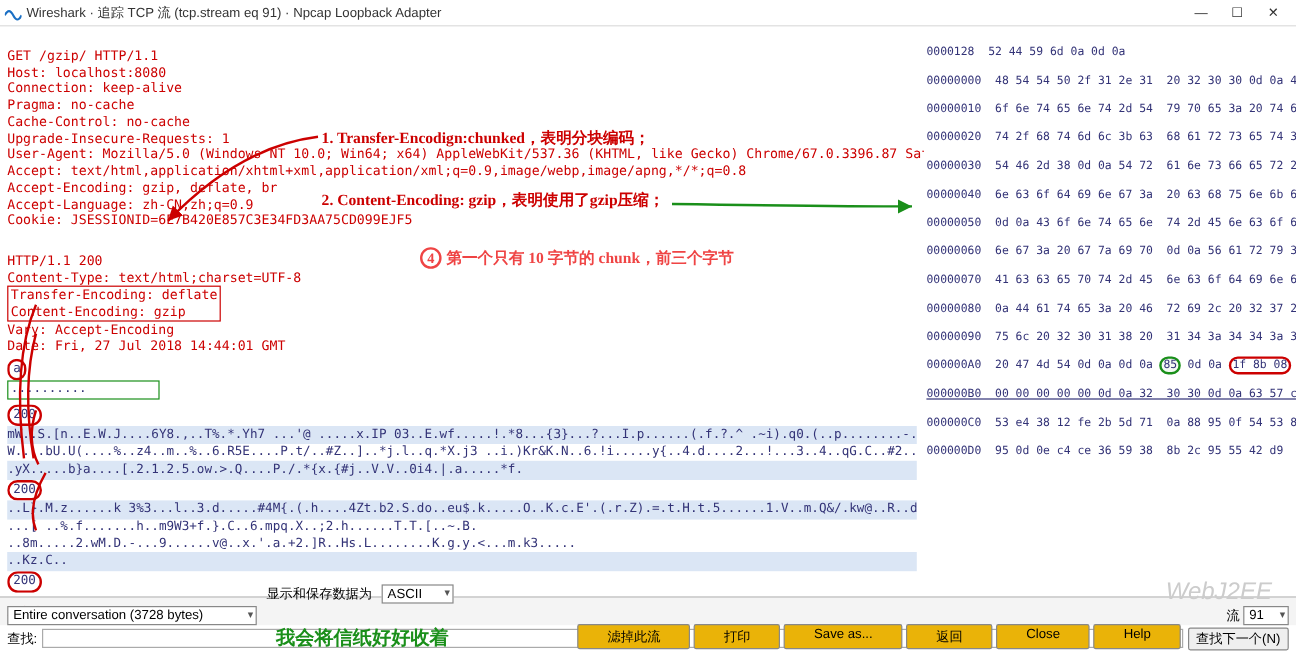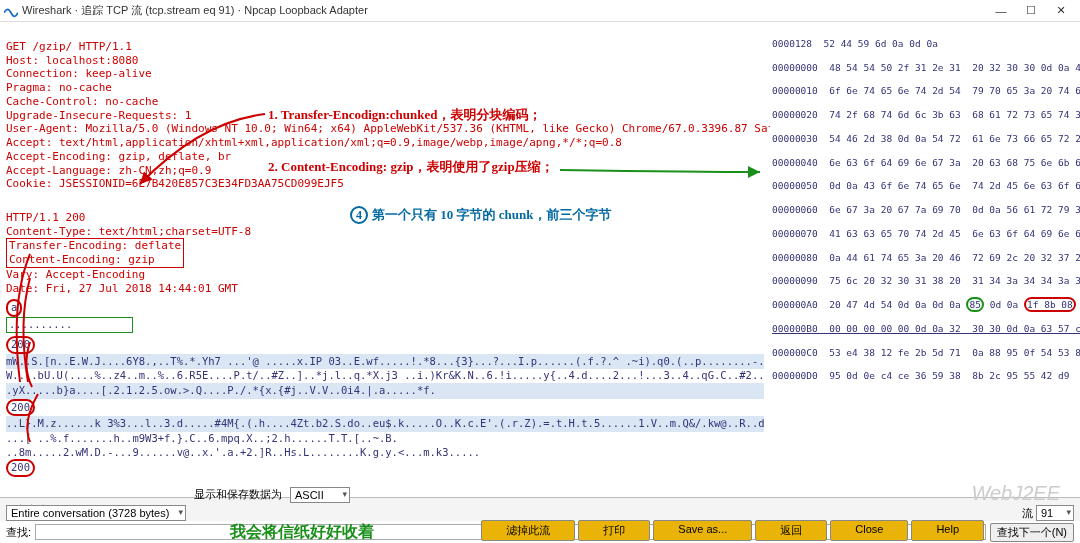--- a/index.html
+++ b/index.html
@@ -12,21 +12,21 @@
 .content { display: flex; height: calc(100% - 70px); }
 .main-panel { flex: 1; padding: 4px 6px; overflow: hidden; position: relative; }
 .http-text { font-family: Consolas, monospace; font-size: 11px; color: #c00; line-height: 1.25; white-space: pre; }
 .http-resp { margin-top: 6px; }
 .boxed { border: 1.5px solid #c00; padding: 0 2px; display: inline-block; }
 .hex-panel { width: 310px; padding: 4px 4px 4px 2px; font-family: Consolas, monospace; font-size: 9.5px; color: #337; line-height: 1.25; white-space: pre; }
 .hex-line { display: block; }
 .hex-mark1 { border: 2px solid #1a8f1a; border-radius: 8px; padding: 0 1px; background: rgba(26,143,26,0.05); }
 .hex-mark2 { border: 2px solid #c00; border-radius: 8px; padding: 0 1px; }
 .anno { position: absolute; color: #c00; font-weight: bold; font-size: 13px; font-family: "Microsoft YaHei"; }
-.anno.green { color: #0369a1; }
+.anno.green { color: #ef4444; }
 .circle-num { display: inline-block; border: 2px solid currentColor; border-radius: 50%; width: 18px; height: 18px; text-align: center; line-height: 15px; font-size: 12px; margin-right: 4px; }
 .data-section { font-family: Consolas, monospace; font-size: 10.5px; color: #337; line-height: 1.3; margin-top: 4px; }
 .data-section .chunk-marker { border: 2px solid #c00; border-radius: 9px; padding: 0 3px; color: #337; font-weight: normal; display: inline-block; }
 .data-section .blue-bg { background: #dbe6f5; display: block; padding: 1px 0; }
 .data-row { white-space: nowrap; overflow: hidden; display: block; }
 .bottom-bar { position: absolute; bottom: 22px; left: 0; right: 0; height: 24px; border-top: 1px solid #bbb; display: flex; align-items: center; padding: 2px 6px; gap: 8px; background: #f4f4f4; }
 .stats { color: #b44; font-size: 10px; font-style: italic; }
 .combo { border: 1px solid #888; background: #fff; padding: 1px 14px 1px 4px; font-size: 11px; position: relative; }
 .combo::after { content: "▾"; position: absolute; right: 2px; font-size: 9px; color: #555; }
 .label { font-size: 11px; }
@@ -84,20 +84,21 @@
       <span class="data-row"><span class="chunk-marker">a</span></span>
       <span class="data-row" style="border:1.5px solid #1a8f1a; display:inline-block; padding:0 60px 0 2px;">..........</span>
       <span class="data-row"><span class="chunk-marker">200</span></span>
       <span class="data-row blue-bg">mW..S.[n..E.W.J....6Y8.,..T%.*.Yh7 ...'@ .....x.IP 03..E.wf.....!.*8...{3}...?...I.p......(.f.?.^ .~i).q0.(..p........-..-i4.1xi.......(t.....,)^..(.F..S</span>
       <span class="data-row">W....bU.U(....%..z4..m..%..6.R5E....P.t/..#Z..]..*j.l..q.*X.j3 ..i.)Kr&amp;K.N..6.!i.....y{..4.d....2...!...3..4..qG.C..#2...Bw..K.Z.6.msH}.2A..~..,....Y7l....8~.b.sz..v..w.;9.k.w;..R$.</span>
       <span class="data-row blue-bg">.yX.....b}a....[.2.1.2.5.ow.&gt;.Q....P./.*{x.{#j..V.V..0i4.|.a.....*f.</span>
       <span class="data-row"><span class="chunk-marker">200</span></span>
       <span class="data-row blue-bg">..L}.M.z......k 3%3...l..3.d.....#4M{.(.h....4Zt.b2.S.do..eu$.k.....O..K.c.E'.(.r.Z).=.t.H.t.5......1.V..m.Q&amp;/.kw@..R..d..{.8..~.u.I,ps:5[{...h.*S.'.J.'..)...m..W.?X...3'.g:.SgrKoo.       Sb1F.*Y.....</span>
       <span class="data-row">...[ ..%.f.......h..m9W3+f.}.C..6.mpq.X..;2.h......T.T.[..~.B.</span>
       <span class="data-row">..8m.....2.wM.D.-...9......v@..x.'.a.+2.]R..Hs.L........K.g.y.&lt;...m.k3.....</span>
+      <span class="data-row blue-bg">..Kz.C..</span>
       <span class="data-row"><span class="chunk-marker">200</span></span>
       
       
       
       
       
       
       
       
       
@@ -142,21 +143,21 @@
 <span class="hex-line" style="text-decoration:underline">000000B0  00 00 00 00 00 0d 0a 32  30 30 0d 0a 63 57 cb   .......2 00..mW..</span>
 <span class="hex-line">000000C0  53 e4 38 12 fe 2b 5d 71  0a 88 95 0f 54 53 8b   ...E..W.J.......</span>
 <span class="hex-line">000000D0  95 0d 0e c4 ce 36 59 38  8b 2c 95 55 42 d9      ..6Y8 .,..n.f.</span>
   </div>
 </div>
 
 <div class="bottom-bar">
   <span class="stats">2 客户端 分组, 3 服务器 分组, 2 turn(s).</span>
 </div>
 <div style="position:absolute; bottom:22px; left:6px; display:flex; align-items:center; gap:8px; padding-top:2px;">
-  <span class="combo" style="width:180px;margin-top:37px;">Entire conversation (3728 bytes)</span>
+  <span class="combo" style="width:208px;margin-top:37px;">Entire conversation (3728 bytes)</span>
   <span class="label">显示和保存数据为</span>
   <span class="combo" style="width:60px;">ASCII</span>
 </div>
 <div class="button-bar">
   <span class="label">流</span>
   <span class="combo" style="width:38px;">91</span>
 </div>
 
 <div class="find-bar">
   <span>查找:</span>

